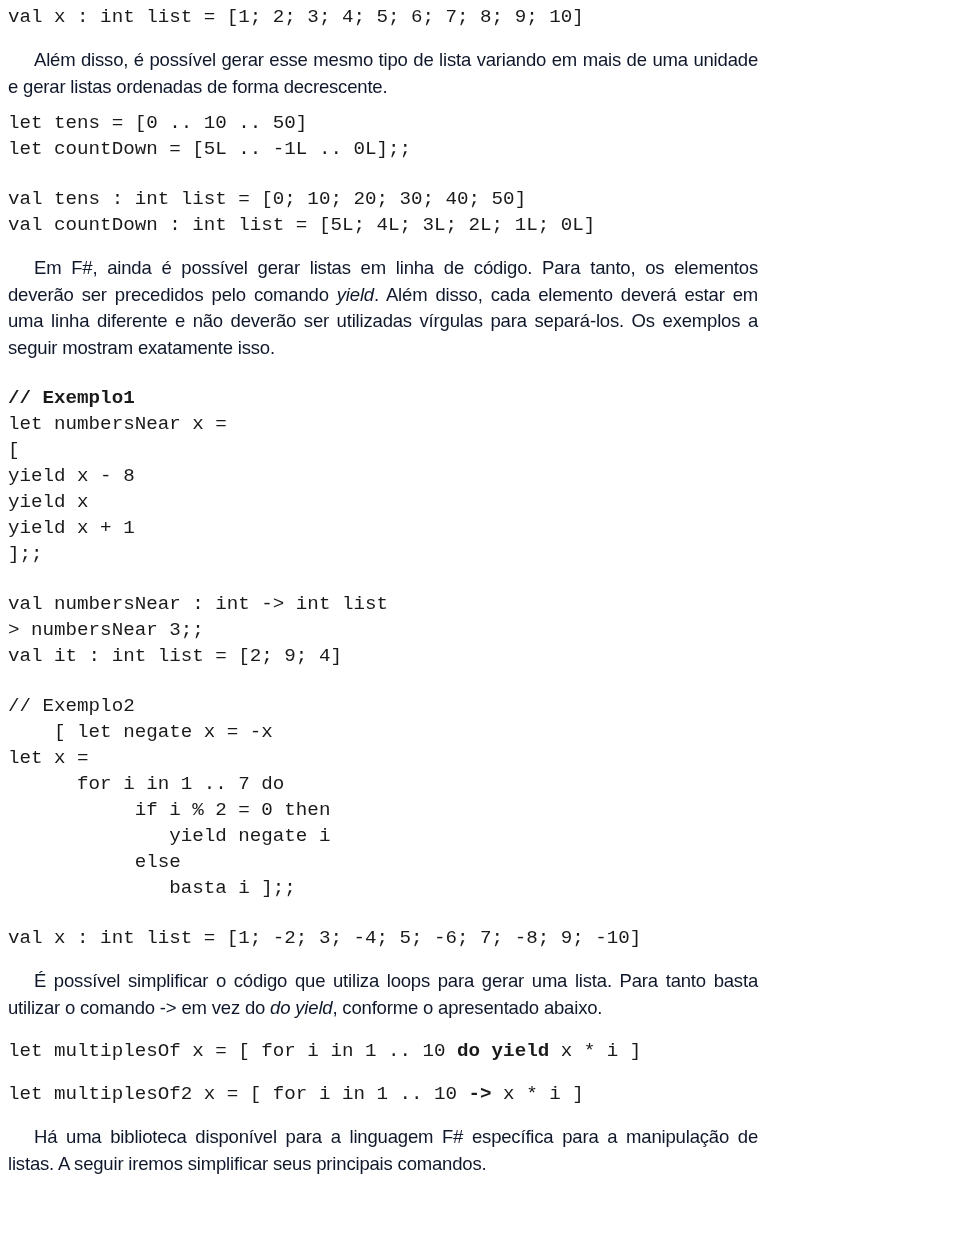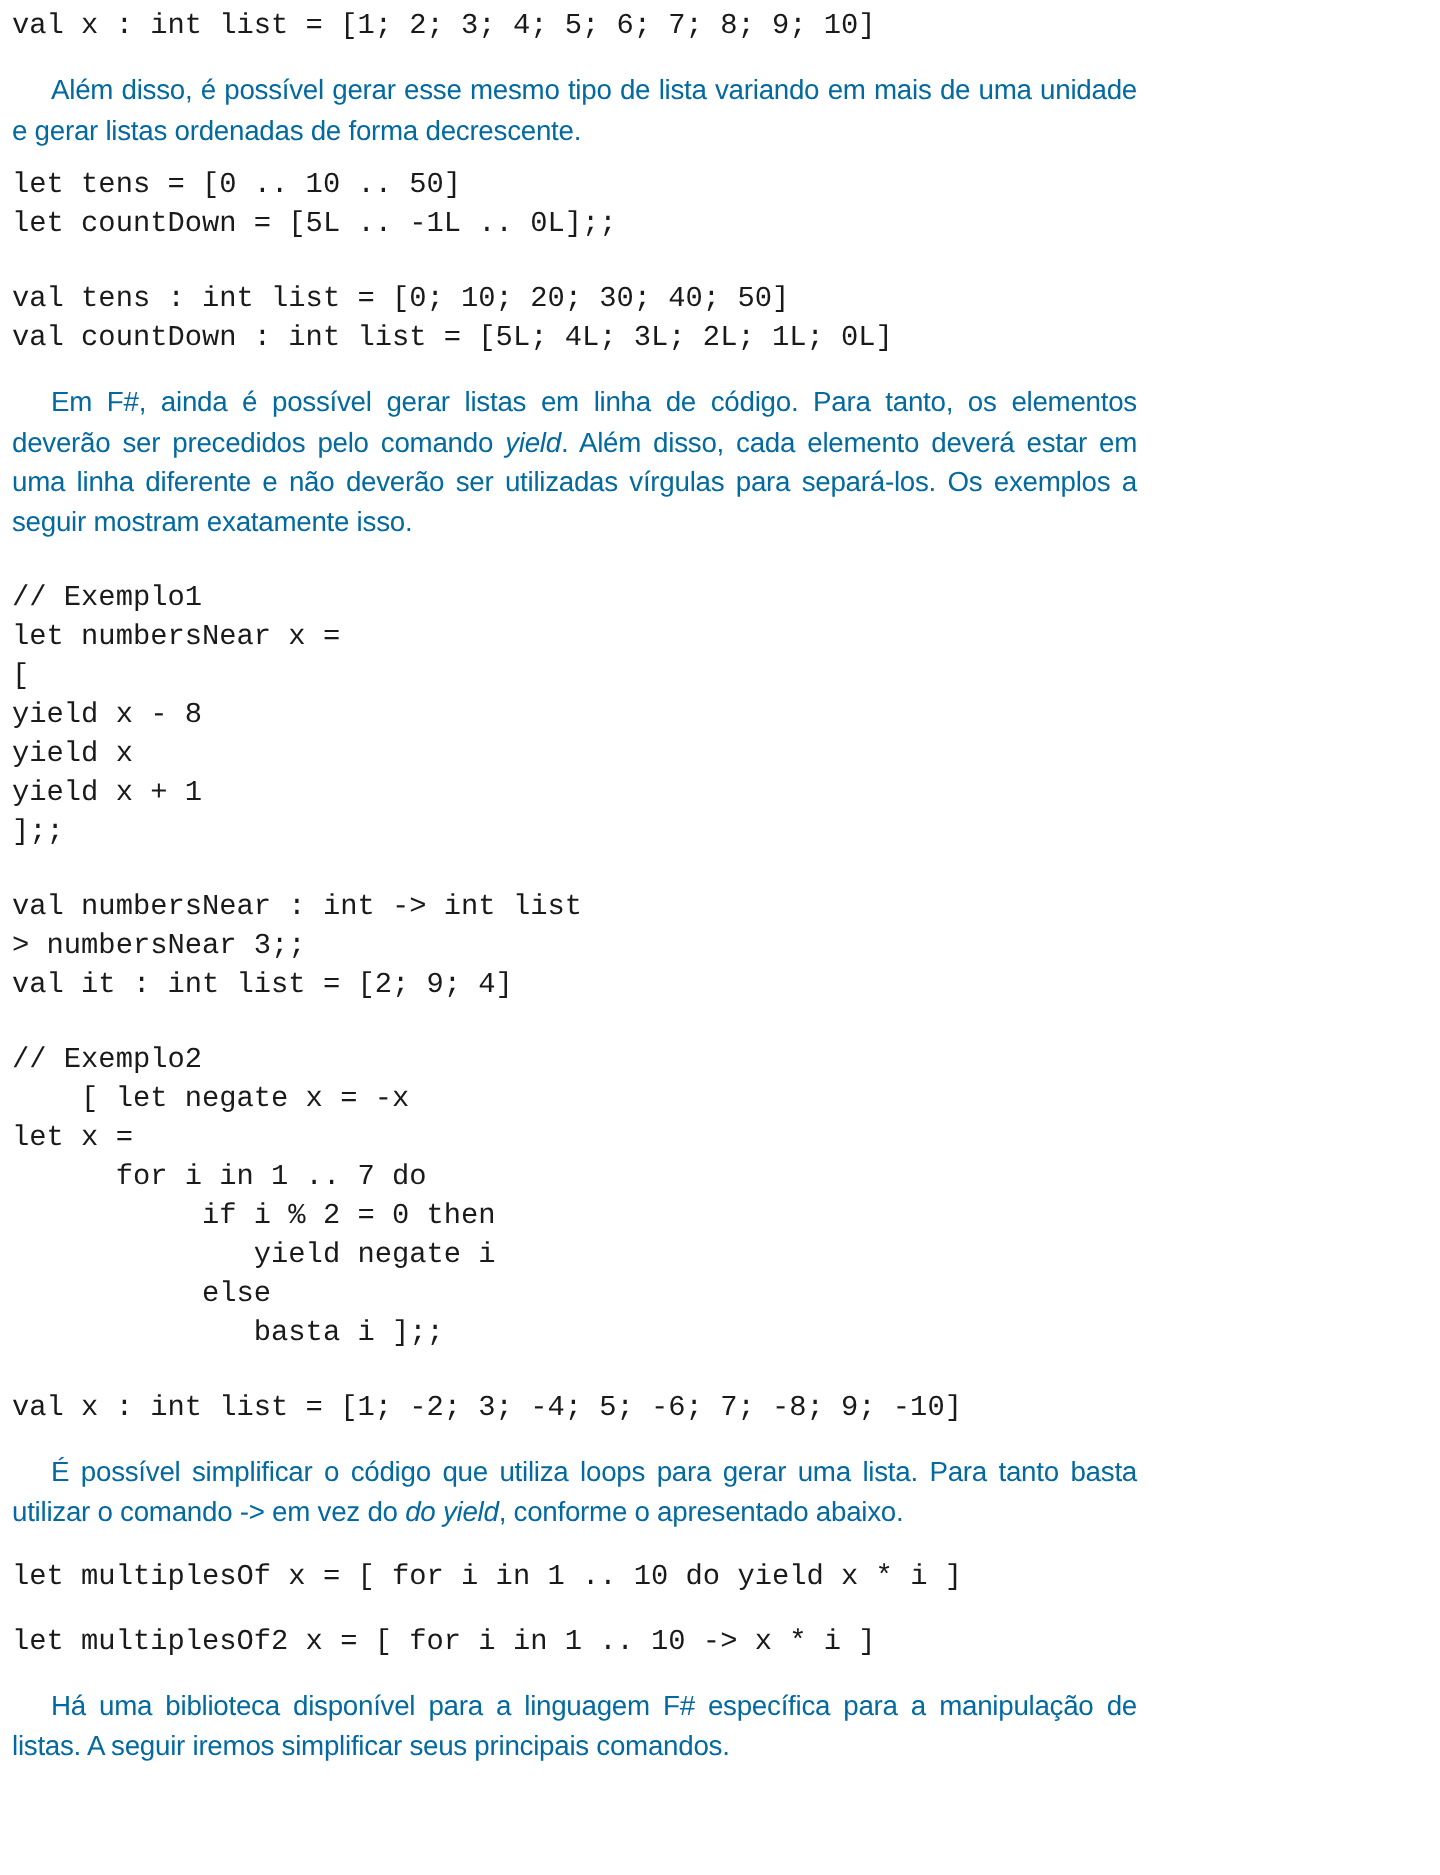--- a/index.html
+++ b/index.html
@@ -20,21 +20,21 @@
     height: 1250px;
     padding: 0;
     box-sizing: border-box;
   }
   
   .prose {
     font-family: "Liberation Sans", sans-serif;
     font-size: 18.5px;
     line-height: 26.5px;
     text-align: justify;
-    color: #0369a1;
+    color: #0f172a;
     margin: 0;
     padding: 0 10px 0 8px;
     letter-spacing: -0.18px;
   }
   .prose .ind {
     display: inline-block;
     width: 26px;
   }
   .prose i {
     font-style: italic;
@@ -44,21 +44,21 @@
     font-family: "Liberation Mono", "DejaVu Sans Mono", monospace;
     font-size: 19.2px;
     line-height: 26px;
     color: #1a1a1a;
     white-space: pre;
     margin: 0;
     padding: 0 0 0 8px;
     letter-spacing: 0px;
   }
   .code b {
-    font-weight: normal;
+    font-weight: bold;
   }
   
   .gap-sm { height: 10px; }
   .gap-md { height: 17px; }
   .gap-lg { height: 24px; }
   .lead { height: 4px; }
 </style>
 </head>
 <body>
 

